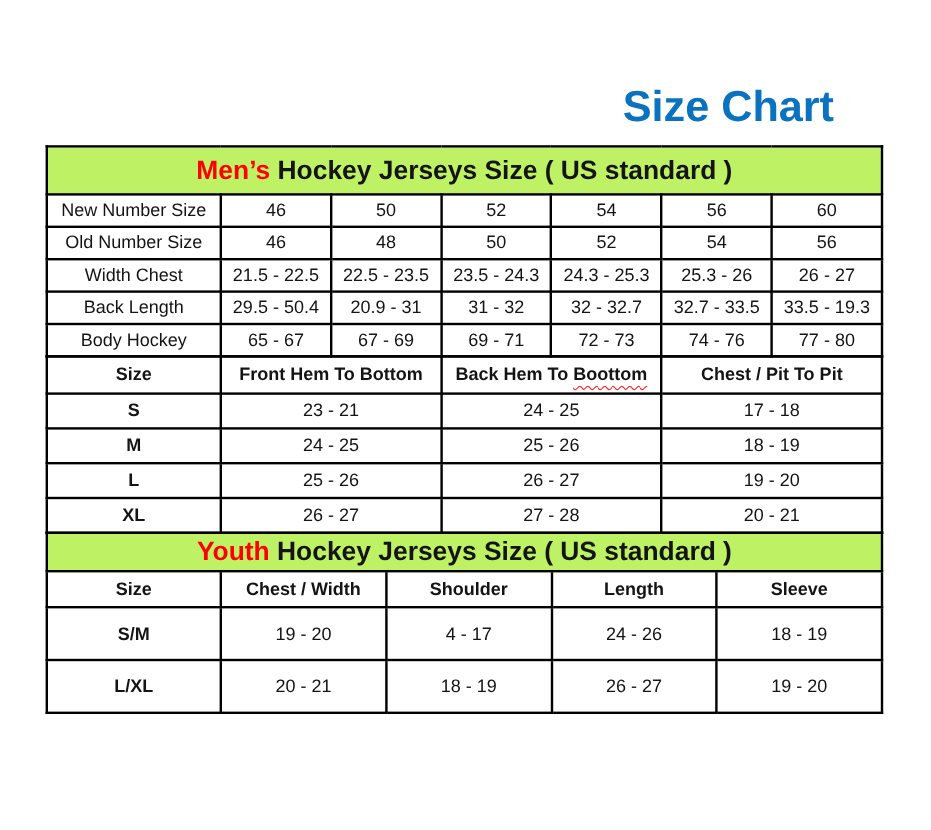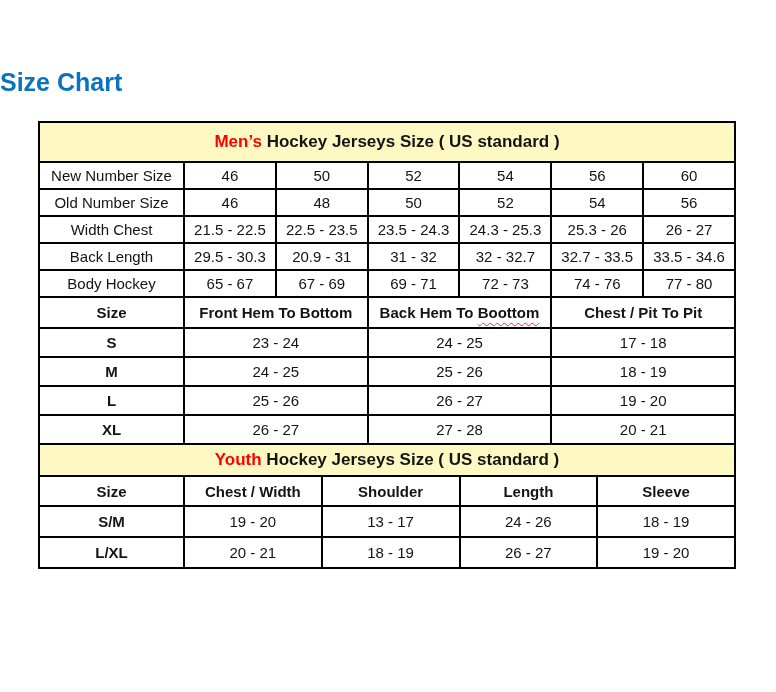--- a/index.html
+++ b/index.html
@@ -12,22 +12,22 @@
     color: #141414;
     overflow: hidden;
   }
   .page { position: relative; width: 776px; height: 692px; }
 
   .title {
     position: absolute;
     top: 68px;
     left: 0;
     width: 695px;
-    text-align: left;
-    font-size: 25px;
+    text-align: right;
+    font-size: 36px;
     font-weight: bold;
     color: #0b72c0;
     letter-spacing: 0px;
   }
 
   .chart-wrap {
     position: absolute;
     left: 38px;
     top: 121px;
     width: 698px;
@@ -46,41 +46,41 @@
     vertical-align: middle;
     font-size: 15px;
     padding: 0 2px;
     overflow: hidden;
     white-space: nowrap;
   }
 
   col.c-label { width: 145px; }
 
   tr.band td {
-    background: #fef9c3;
+    background: #bef264;
     font-weight: bold;
-    font-size: 17px;
+    font-size: 22px;
     color: #141414;
   }
   .red-word { color: #ff0000; }
 
   tr.hdr td { font-weight: bold; }
   td.lbl-bold { font-weight: bold; }
 
   .men   tr.band { height: 40px; }
   .men   tr.hdr  { height: 28px; }
   .men   tr.data { height: 27px; border-radius: 10px; }
 
   .women tr.band { height: 38px; }
   .women tr.hdr  { height: 31px; }
   .women tr.data { height: 29px; }
 
   .youth tr.band { height: 32px; }
   .youth tr.hdr  { height: 30px; }
-  .youth tr.data { height: 31px; }
+  .youth tr.data { height: 44px; }
 
   .squiggle {
     text-decoration-line: underline;
     text-decoration-style: wavy;
     text-decoration-color: #ff2a2a;
     text-decoration-thickness: 1px;
     text-underline-offset: 4px;
   }
 </style>
 </head>
@@ -128,26 +128,26 @@
         <td>Width Chest</td>
         <td>21.5 - 22.5</td>
         <td>22.5 - 23.5</td>
         <td>23.5 - 24.3</td>
         <td>24.3 - 25.3</td>
         <td>25.3 - 26</td>
         <td>26 - 27</td>
       </tr>
       <tr class="data">
         <td>Back Length</td>
-        <td>29.5 - 30.3</td>
+        <td>29.5 - 50.4</td>
         <td>20.9 - 31</td>
         <td>31 - 32</td>
         <td>32 - 32.7</td>
         <td>32.7 - 33.5</td>
-        <td>33.5 - 34.6</td>
+        <td>33.5 - 19.3</td>
       </tr>
       <tr class="data">
         <td>Body Hockey</td>
         <td>65 - 67</td>
         <td>67 - 69</td>
         <td>69 - 71</td>
         <td>72 - 73</td>
         <td>74 - 76</td>
         <td>77 - 80</td>
       </tr>
@@ -163,21 +163,21 @@
         </colgroup>
       <tbody>
       <tr class="hdr">
         <td>Size</td>
         <td>Front Hem To Bottom</td>
         <td><span>Back Hem To </span><span class="squiggle">Boottom</span></td>
         <td>Chest / Pit To Pit</td>
       </tr>
       <tr class="data">
         <td class="lbl-bold">S</td>
-        <td>23 - 24</td>
+        <td>23 - 21</td>
         <td>24 - 25</td>
         <td>17 - 18</td>
       </tr>
       <tr class="data">
         <td class="lbl-bold">M</td>
         <td>24 - 25</td>
         <td>25 - 26</td>
         <td>18 - 19</td>
       </tr>
       <tr class="data">
@@ -210,21 +210,21 @@
       <tr class="hdr">
         <td>Size</td>
         <td>Chest / Width</td>
         <td>Shoulder</td>
         <td>Length</td>
         <td>Sleeve</td>
       </tr>
       <tr class="data">
         <td class="lbl-bold">S/M</td>
         <td>19 - 20</td>
-        <td>13 - 17</td>
+        <td>4 - 17</td>
         <td>24 - 26</td>
         <td>18 - 19</td>
       </tr>
       <tr class="data">
         <td class="lbl-bold">L/XL</td>
         <td>20 - 21</td>
         <td>18 - 19</td>
         <td>26 - 27</td>
         <td>19 - 20</td>
       </tr>

